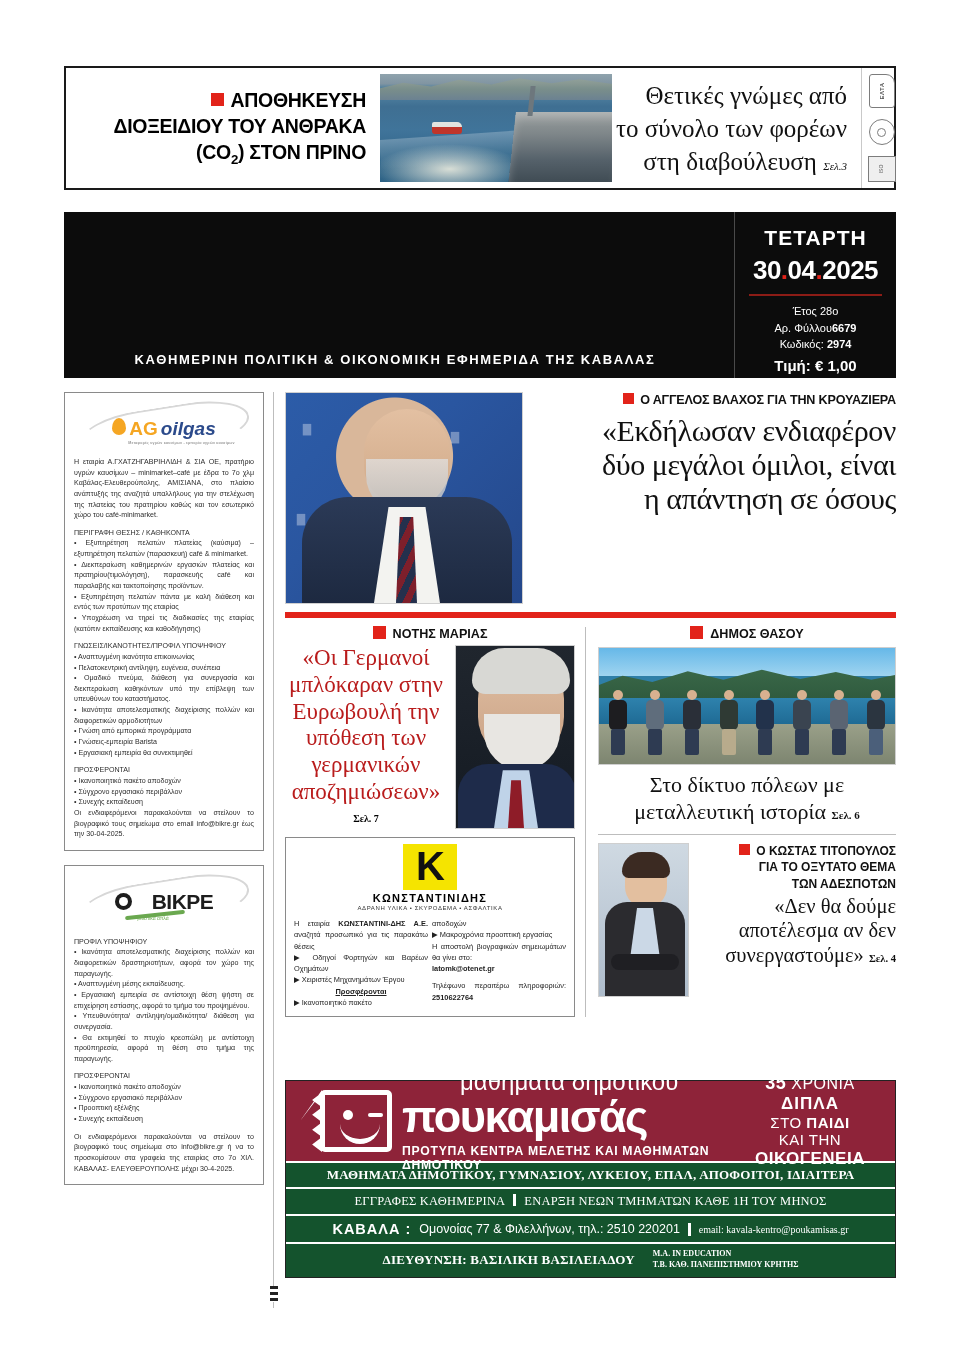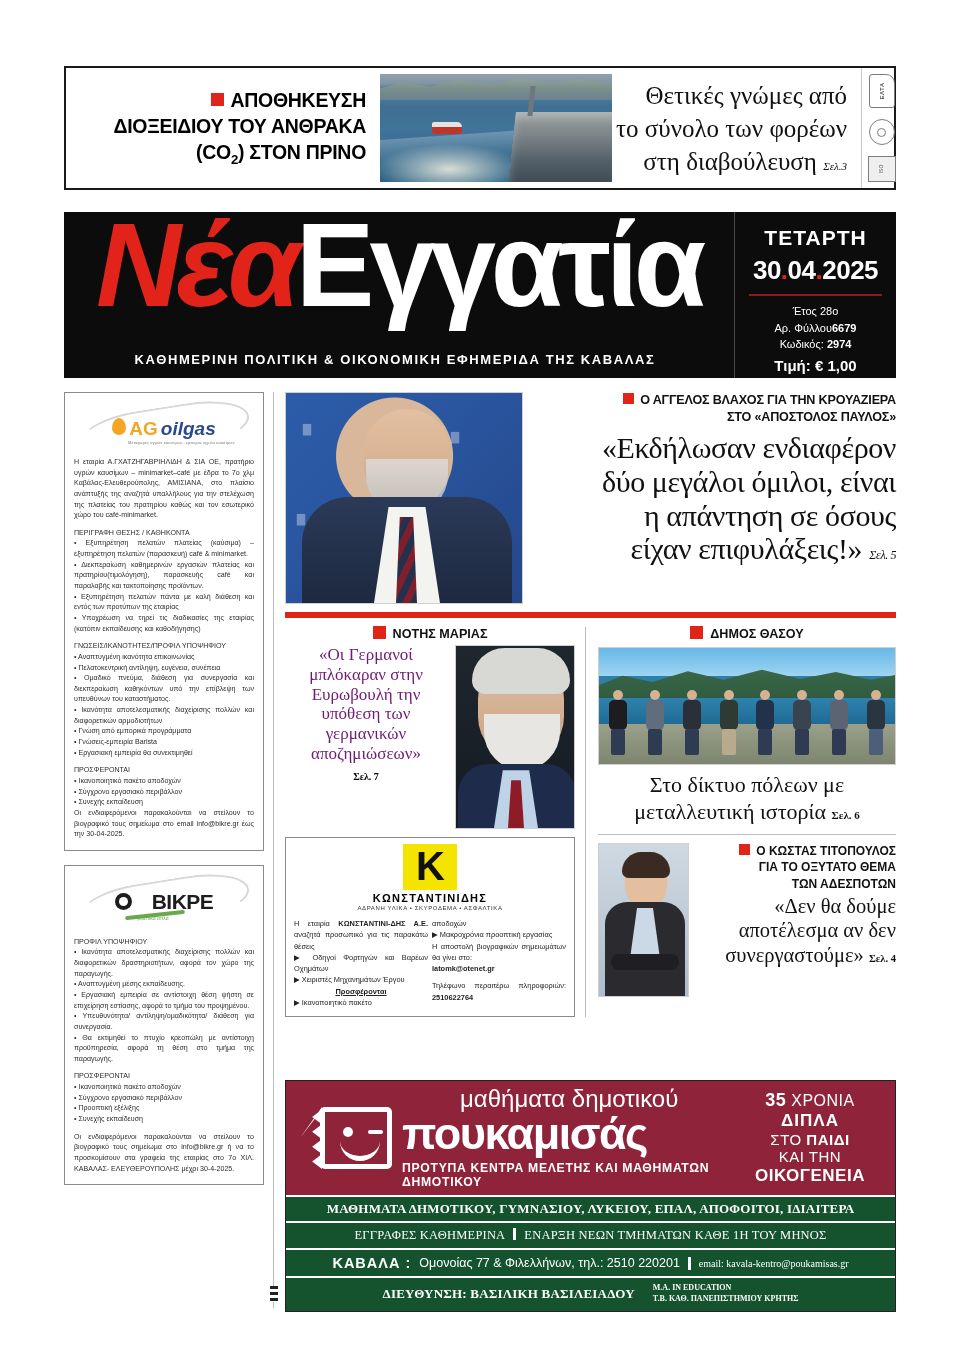--- a/index.html
+++ b/index.html
@@ -202,22 +202,22 @@
   .row2 { display:flex; }
   .r2-left { flex:0 0 300px; padding-right:10px; }
   .r2-sep { flex:0 0 1px; background:#bdbdbd; }
   .r2-right { flex:1; padding-left:12px; }
 
   .sec-kicker {
     font-size:12.6px; font-weight:bold; letter-spacing:0px; color:#111; text-align:center;
   }
   .marias-flex { display:flex; gap:8px; margin-top:4px; }
   .marias-head {
-    flex:1; font-family:"Liberation Serif", serif; font-size:17px; line-height:1.16;
-    text-align:center; color:#701a75;
+    flex:1; font-family:"Liberation Serif", serif; font-size:23px; line-height:1.16;
+    text-align:center; color:#b91c1c;
   }
   .marias-sel { text-align:center; font-family:"Liberation Serif", serif; font-size:10px; font-weight:bold; margin-top:8px; }
   .marias-photo {
     flex:0 0 120px; height:184px; border:1px solid #cfcfcf; position:relative; overflow:hidden;
     background:linear-gradient(to bottom,#20262e 0%,#141a22 100%);
   }
   .mp-head { position:absolute; left:22px; top:10px; width:86px; height:104px; border-radius:44px; background:linear-gradient(to bottom,#e0bfa3,#c9a184); }
   .mp-hair { position:absolute; left:16px; top:2px; width:98px; height:46px; border-radius:48px 48px 20px 20px; background:#d8d8d4; }
   .mp-beard{ position:absolute; left:28px; top:68px; width:76px; height:56px; border-radius:0 0 38px 38px; background:#e8e6e2; }
   .mp-suit { position:absolute; left:2px; bottom:0; width:118px; height:64px; background:#1e2b4a; border-radius:30px 30px 0 0;}
@@ -274,21 +274,21 @@
   .tt-shirt{position:absolute; left:30px; bottom:30px; width:32px; height:58px; background:#cbd8e6; clip-path:polygon(25% 0,75% 0,100% 100%,0 100%);}
   .tt-arms{ position:absolute; left:12px; bottom:26px; width:68px; height:16px; background:#1f1f23; border-radius:8px;}
   .tito-text { flex:1; }
   .tito-kicker { font-size:12px; font-weight:bold; line-height:1.36; text-align:right; color:#111; }
   .tito-kicker .redsq { width:11px; height:11px; margin-right:6px; }
   .tito-head { font-family:"Liberation Serif", serif; font-size:20.5px; line-height:1.2; text-align:right; margin-top:2px; color:#111; }
   .tito-head .sel { font-size:10.5px; font-weight:bold; font-family:"Liberation Serif", serif; }
 
   
   .pouk { position:absolute; left:285px; top:1080px; width:611px; border:1px solid #222; }
-  .pouk-main { background:#8e2339; height:114px; display:flex; align-items:center; padding:0 8px; position:relative; }
+  .pouk-main { background:#8e2339; height:80px; display:flex; align-items:center; padding:0 8px; position:relative; }
   .pk-ico { flex:0 0 104px; height:78px; position:relative; }
   .pk-card { position:absolute; left:26px; top:8px; width:72px; height:62px; border:5px solid #fff; border-radius:5px; }
   .pk-eye  { position:absolute; left:49px; top:28px; width:10px; height:10px; border-radius:50%; background:#fff; }
   .pk-wink { position:absolute; left:74px; top:31px; width:15px; height:4px; background:#fff; border-radius:2px; }
   .pk-smile{ position:absolute; left:46px; top:42px; width:40px; height:20px; border-bottom:5px solid #fff; border-radius:0 0 22px 22px; }
   .pk-zig  { position:absolute; left:6px; top:8px; width:22px; height:62px;
      background:#fff; clip-path:polygon(100% 0,100% 100%,55% 88%,100% 76%,55% 64%,100% 52%,55% 40%,100% 28%,55% 16%,100% 4%, 0 50%); }
   .pk-words { flex:1; padding-left:4px; }
   .pk-l1 { color:#fff; font-size:24px; line-height:1; margin-left:58px; }
   .pk-l2 { color:#fff; font-size:45px; font-weight:bold; line-height:1.02; letter-spacing:-1.5px; }
@@ -357,23 +357,20 @@
           <i></i>
         </div>
       <div class="logo-box">
           <span>ISO</span>
         </div>
     </div>
   </div>
 
   <div class="masthead">
     <div class="mh-title">
-      <div class="mh-words">
-        <span class="mh-nea">Νέα</span><span class="mh-egn">Εγγατία</span>
-      </div>
       <div class="mh-sub">ΚΑΘΗΜΕΡΙΝΗ ΠΟΛΙΤΙΚΗ  &amp; ΟΙΚΟΝΟΜΙΚΗ ΕΦΗΜΕΡΙΔΑ ΤΗΣ ΚΑΒΑΛΑΣ</div>
     </div>
     <div class="mh-date">
       <div class="mh-day">ΤΕΤΑΡΤΗ</div>
       <div class="mh-full">
         <span>30</span><span class="dot">.</span><span>04</span><span class="dot">.</span><span>2025</span>
       </div>
       <div class="mh-rule"></div>
       <div class="mh-meta">
         <div>Έτος 28ο</div>
@@ -464,27 +461,25 @@
         <div class="lp-logo" style="left:8px;top:112px">∎</div>
         <div class="lp-head"></div>
         <div class="lp-beard"></div>
         <div class="lp-body"></div>
         <div class="lp-shirt"></div>
         <div class="lp-tie"></div>
       </div>
       <div class="lead-text">
         <div class="kicker">
           <div><span class="redsq"></span><span>Ο ΑΓΓΕΛΟΣ ΒΛΑΧΟΣ ΓΙΑ ΤΗΝ ΚΡΟΥΑΖΙΕΡΑ</span></div>
-          <div>ΣΤΟ «ΑΠΟΣΤΟΛΟΣ ΠΑΥΛΟΣ»</div>
         </div>
         <div class="lead-head">
           <div>«Εκδήλωσαν ενδιαφέρον</div>
           <div>δύο μεγάλοι όμιλοι, είναι</div>
           <div>η απάντηση σε όσους</div>
-          <div><span>είχαν επιφυλάξεις!»</span> <span class="sel">Σελ. 5</span></div>
         </div>
       </div>
     </div>
 
     <div class="redbar"></div>
 
     <div class="row2">
 
       <div class="r2-left">
         <div>

